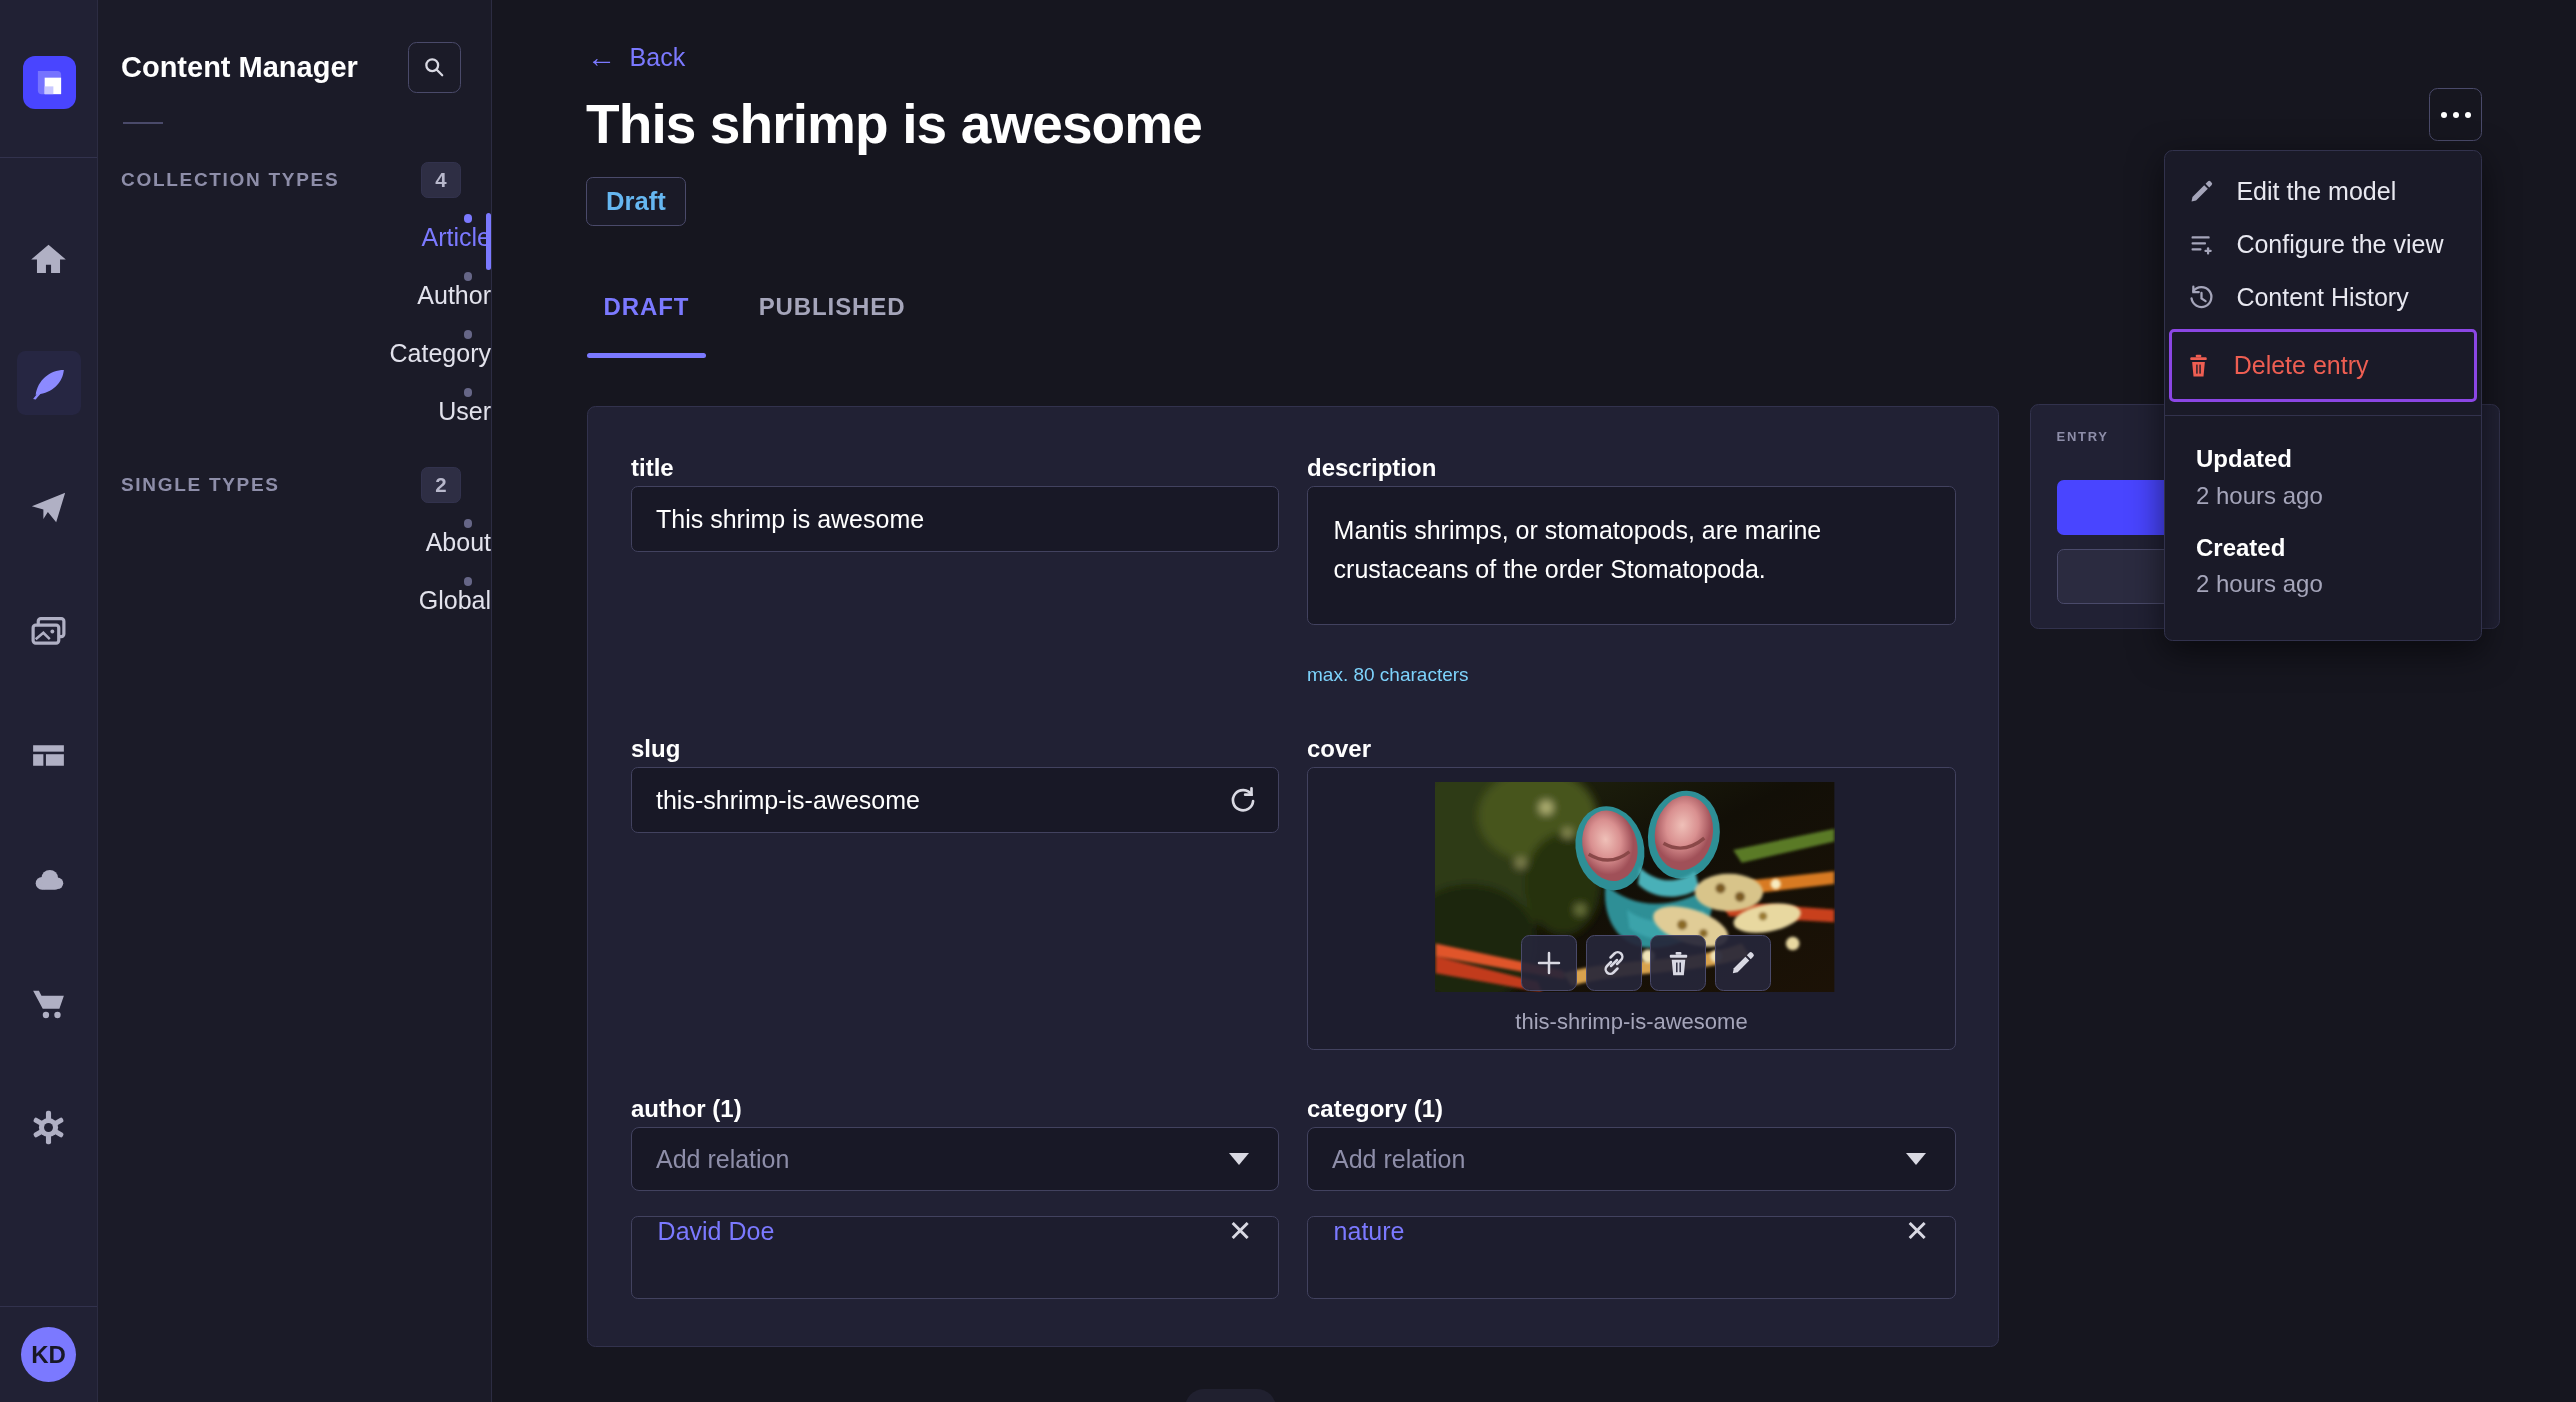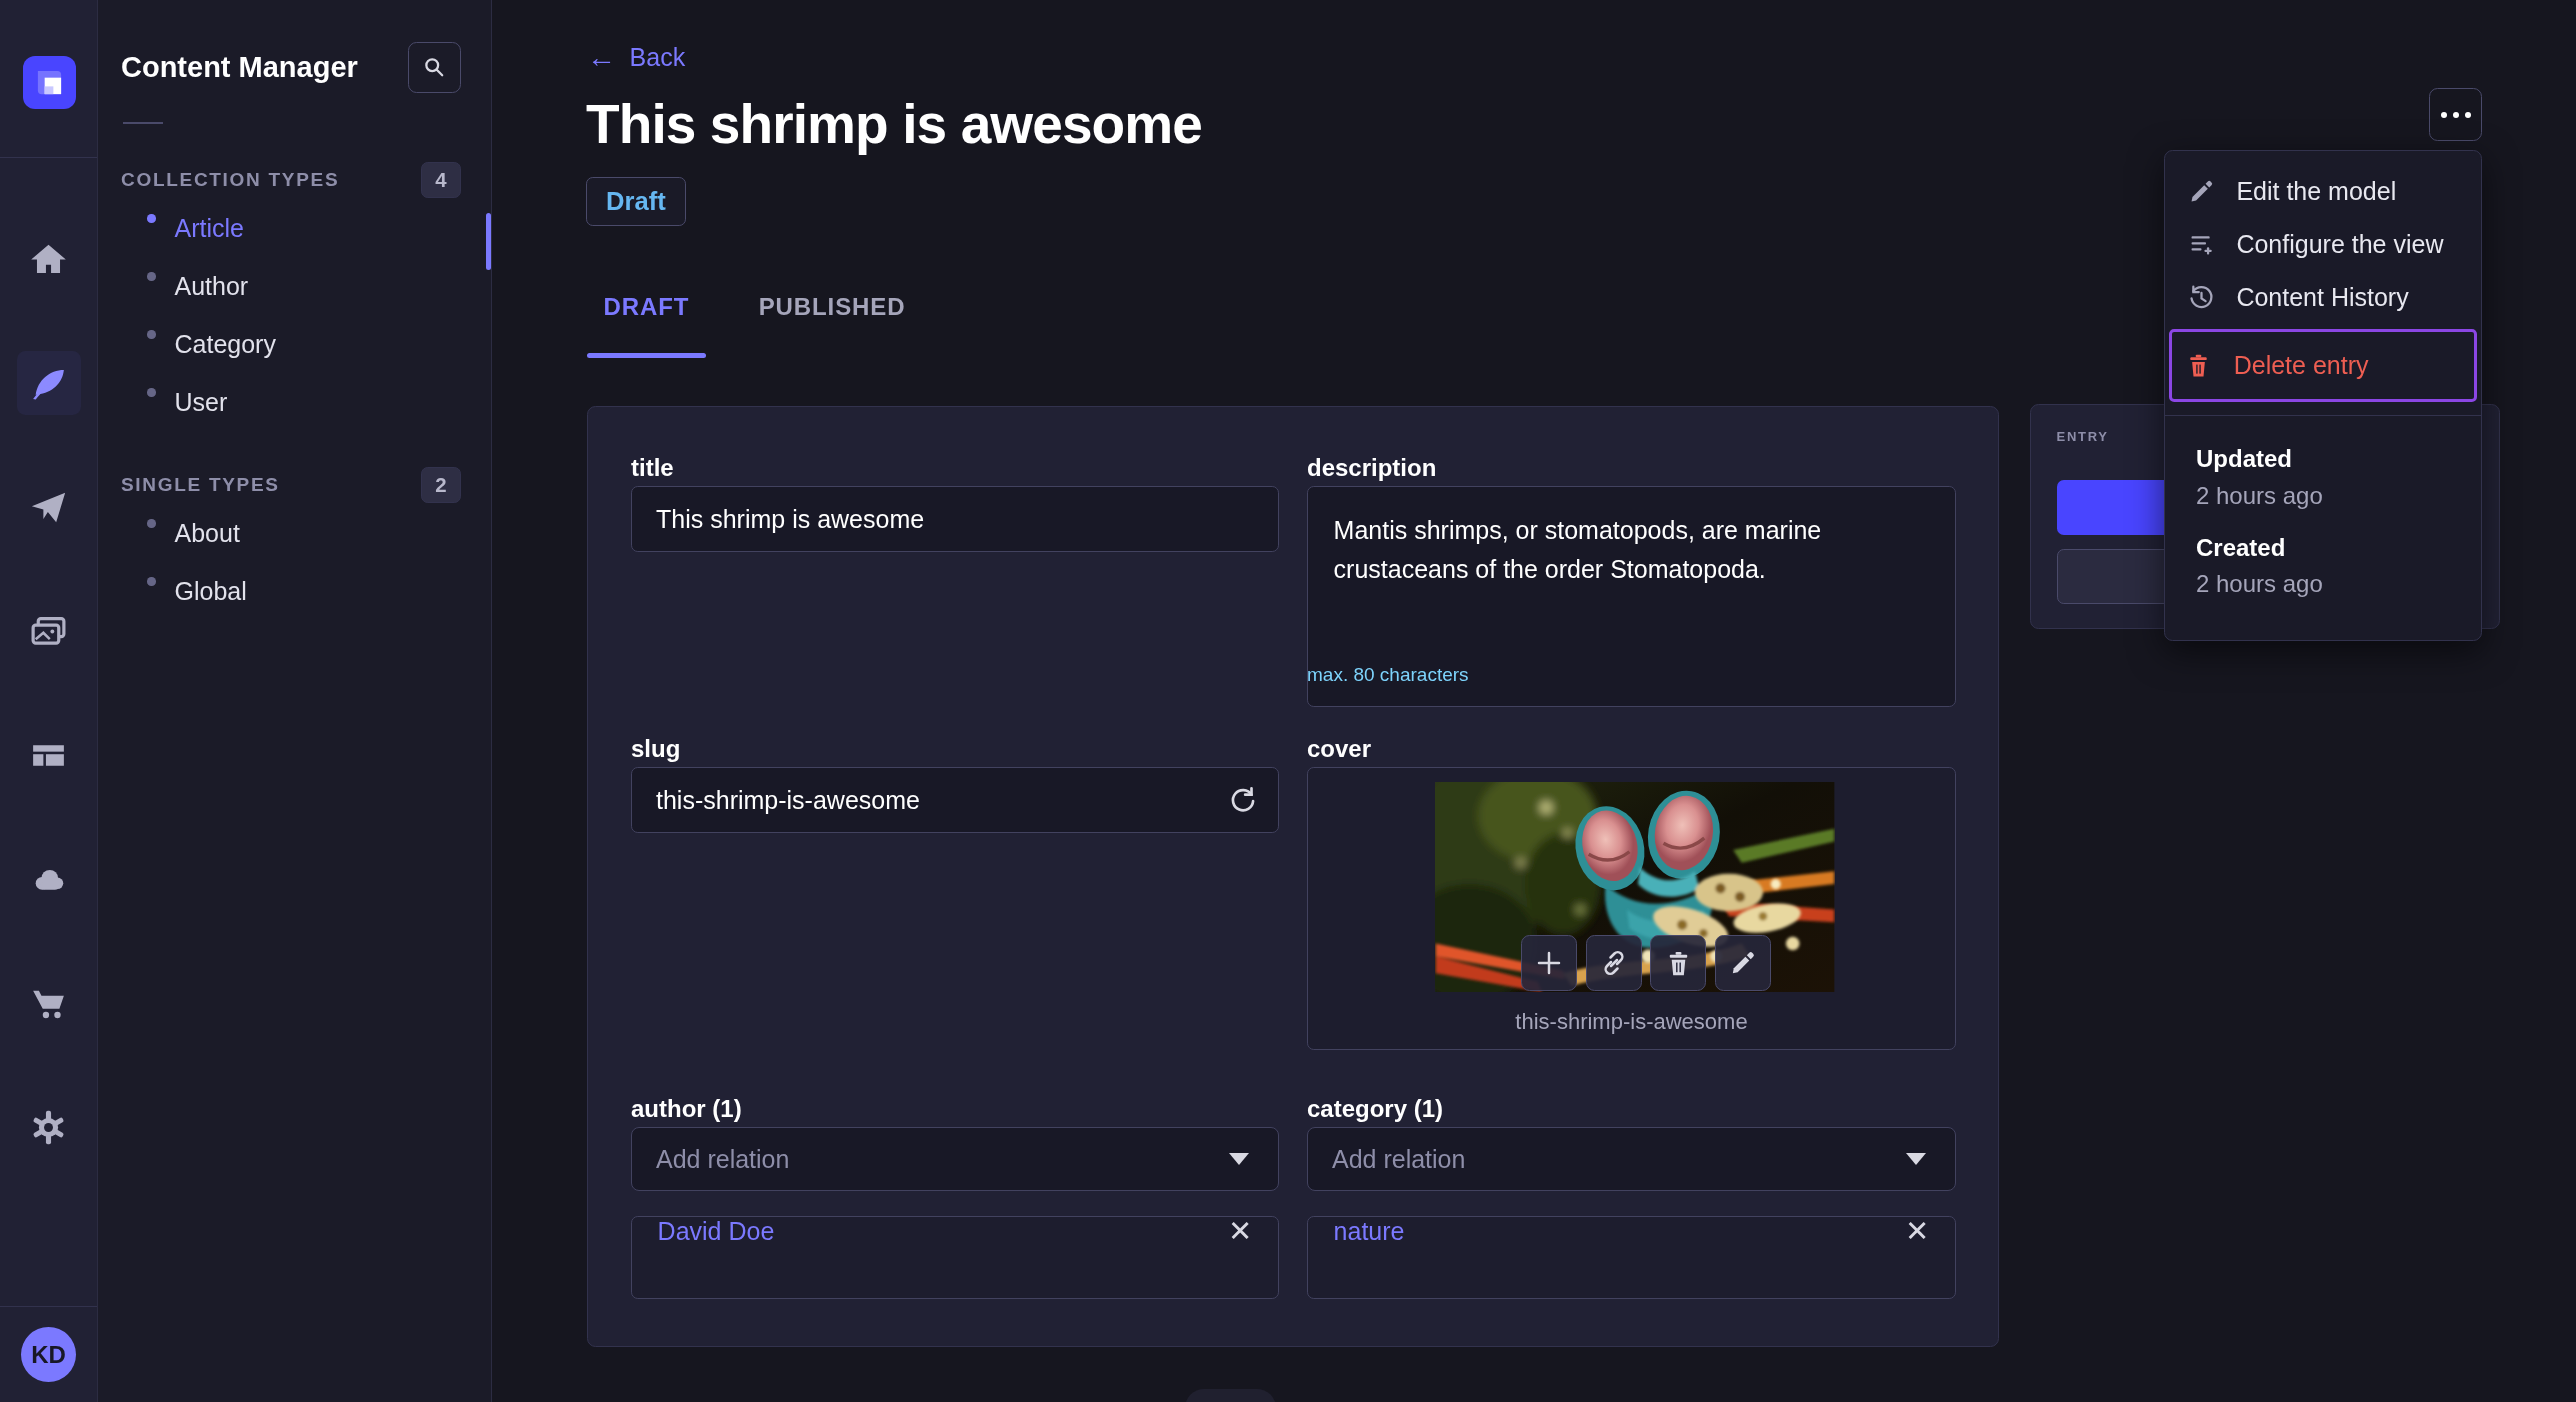--- a/index.html
+++ b/index.html
@@ -20,21 +20,21 @@
   
   .subnav { position:absolute; left:98px; top:0; width:394px; height:1402px; background:#1b1b28; border-right:0.9px solid #2c2c42; z-index:4; }
   .subnav-header { position:absolute; left:23px; top:42px; right:30px; display:flex; align-items:center; justify-content:space-between; }
   .subnav-title { color:#ffffff; font-size:29px; font-weight:bold; }
   .search-btn { width:53px; height:51px; border:0.9px solid #4a4a6a; border-radius:8.5px; display:flex; align-items:center; justify-content:center; cursor:pointer; background:transparent; }
   .subnav-rule { position:absolute; left:25px; top:122px; width:40px; height:1.7px; background:#4a4a6a; }
   .nav-section-head { position:absolute; left:23px; right:30px; display:flex; align-items:center; justify-content:space-between; }
   .nav-section-label { color:#8e8ea9; font-size:19px; font-weight:bold; letter-spacing:1.7px; }
   .nav-count { min-width:40px; height:36px; padding:0 8.5px; background:#2e2e44; border:0.9px solid #32324d; border-radius:6.8px; color:#b8b8cc; font-size:20.4px; font-weight:bold; display:flex; align-items:center; justify-content:center; }
   .nav-items { position:absolute; left:0; width:100%; }
-  .nav-item { height:58px; display:flex; align-items:flex-start; padding-left:49px; cursor:pointer; }
+  .nav-item { height:58px; display:flex; align-items:flex-end; padding-left:49px; cursor:pointer;flex-direction:column; }
   .nav-bullet { width:8.5px; height:8.5px; border-radius:50%; background:#666687; margin-right:19px; flex:0 0 auto; }
   .nav-item-label { color:#e2e2ec; font-size:25px; }
   .nav-item.active .nav-bullet { background:#7b79ff; }
   .nav-item.active .nav-item-label { color:#7b79ff; }
   .active-indicator { position:absolute; right:0px; top:213px; width:5.1px; height:57px; background:#7b79ff; border-radius:3.4px; }
 
   
   .main { position:absolute; left:492px; top:0; width:2084px; height:1402px; }
   .back-row { position:absolute; left:95px; top:43px; display:flex; align-items:center; gap:13.6px; color:#7b79ff; cursor:pointer; }
   .back-arrow { font-size:29px; line-height:1; }
@@ -240,21 +240,21 @@
       <div class="tab tab-draft">DRAFT</div>
       <div class="tab tab-published">PUBLISHED</div>
     </div>
 
     <section class="form-panel">
 
       <label class="field-label col-l" style="top:47px;">title</label>
       <input class="tbox col-l" style="top: 79px; height: 66px;" value="This shrimp is awesome">
 
       <label class="field-label col-r" style="top:47px;">description</label>
-      <div class="tbox col-r desc-box" style="top:79px; height:221px;">Mantis shrimps, or stomatopods, are marine crustaceans of the order Stomatopoda.</div>
+      <div class="tbox col-r desc-box" style="top:79px; height:139px;">Mantis shrimps, or stomatopods, are marine crustaceans of the order Stomatopoda.</div>
       <div class="hint">max. 80 characters</div>
 
       <label class="field-label col-l" style="top:328px;">slug</label>
       <div class="slug-wrap col-l" style="top:360px; height:66px;">
         <input class="tbox" style="left: 0px; top: 0px; width: 648px; height: 66px;" value="this-shrimp-is-awesome">
         <span class="slug-refresh">
           <svg width="34" height="34" viewBox="0 0 64 64" fill="none" stroke="#d9d9e3" stroke-width="5" stroke-linecap="round">
             <path d="M48 22 A19 19 0 1 0 51 34"></path>
             <path d="M48 10 v12 h-12" stroke-width="5"></path>
           </svg>

